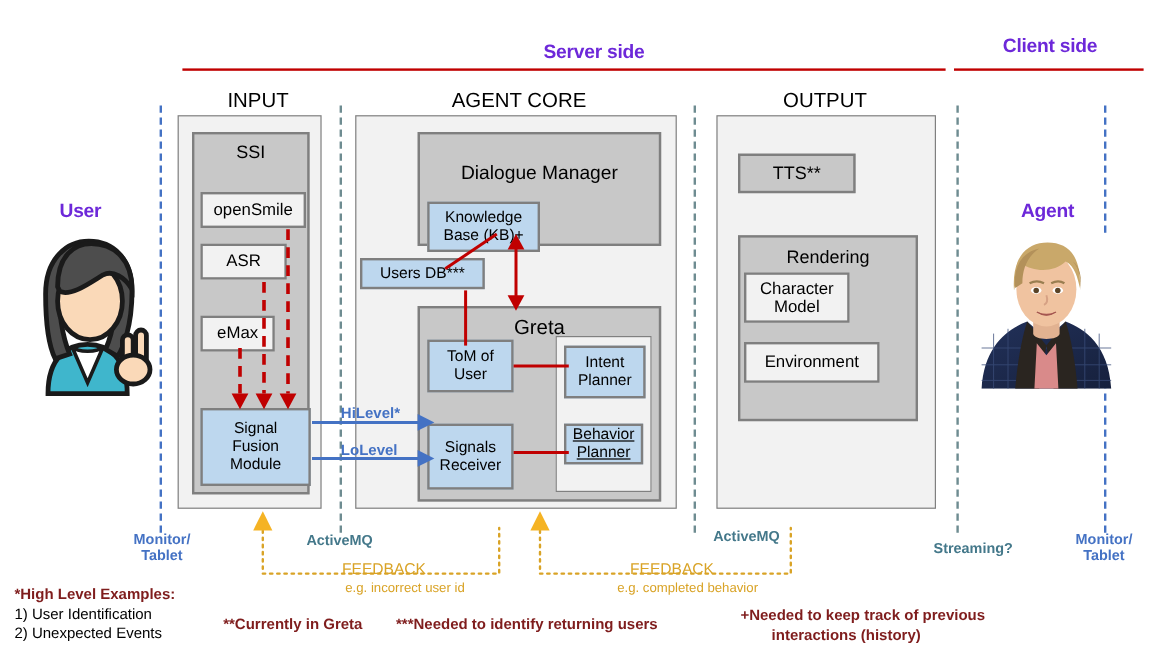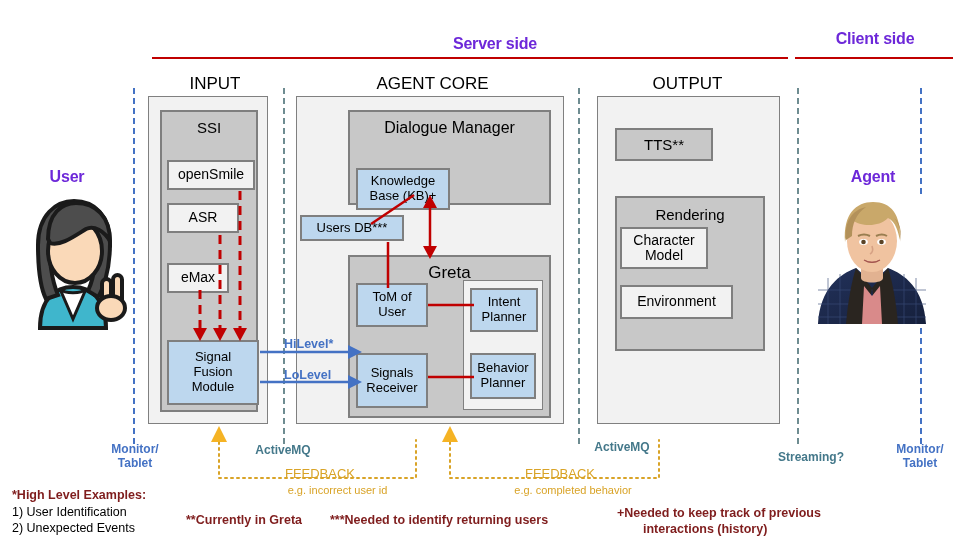--- a/index.html
+++ b/index.html
@@ -194,40 +194,40 @@
       <polygon points="33,148 47,148 40,161"></polygon>
       <polygon points="53,148 67,148 60,161"></polygon>
       <polygon points="73,148 87,148 80,161"></polygon>
     </g>
   </svg>
 </div>
 
 <div class="abs panel" style="left:296px;top:96px;width:268px;height:328px;"></div>
 
 <div class="abs gbox" style="left:348px;top:110px;width:203px;height:95px;">
-  <div class="gbox-title" style="margin-top:7px;font-size:16px;">Dialogue Manager</div>
+  <div class="gbox-title" style="margin-top:24px;font-size:16px;">Dialogue Manager</div>
 </div>
 <div class="abs bbox" style="left:356px;top:168px;width:94px;height:42px;white-space:pre-line;">Knowledge
 Base (KB)+</div>
 
 <div class="abs bbox" style="left:300px;top:215px;width:104px;height:26px;font-size:13px;">Users DB***</div>
 
 <div class="abs gbox" style="left:348px;top:255px;width:203px;height:163px;">
   <div class="gbox-title" style="margin-top:6px;font-size:17px;">Greta</div>
 </div>
 
 <div class="abs bbox" style="left:356px;top:283px;width:72px;height:44px;white-space:pre-line;">ToM of
 User</div>
 <div class="abs bbox" style="left:356px;top:353px;width:72px;height:55px;white-space:pre-line;">Signals
 Receiver</div>
 
 <div class="abs innerlight" style="left:463px;top:280px;width:80px;height:130px;"></div>
 <div class="abs bbox" style="left:470px;top:288px;width:68px;height:44px;white-space:pre-line;">Intent
 Planner</div>
-<div class="abs bbox" style="left:470px;top:353px;width:66px;height:46px;white-space:pre-line;">Behavior
+<div class="abs bbox" style="left:470px;top:353px;width:66px;height:34px;white-space:pre-line;text-decoration:underline;">Behavior
 Planner</div>
 
 <div class="abs" style="left:296px;top:96px;width:268px;height:328px;">
   <svg width="268" height="328" viewBox="0 0 268 328">
     <g stroke="#c00000" stroke-width="2.5" fill="none">
 
       <path d="M118 99 L75 128"></path>
 
       <path d="M92 146 L92 192"></path>
 

